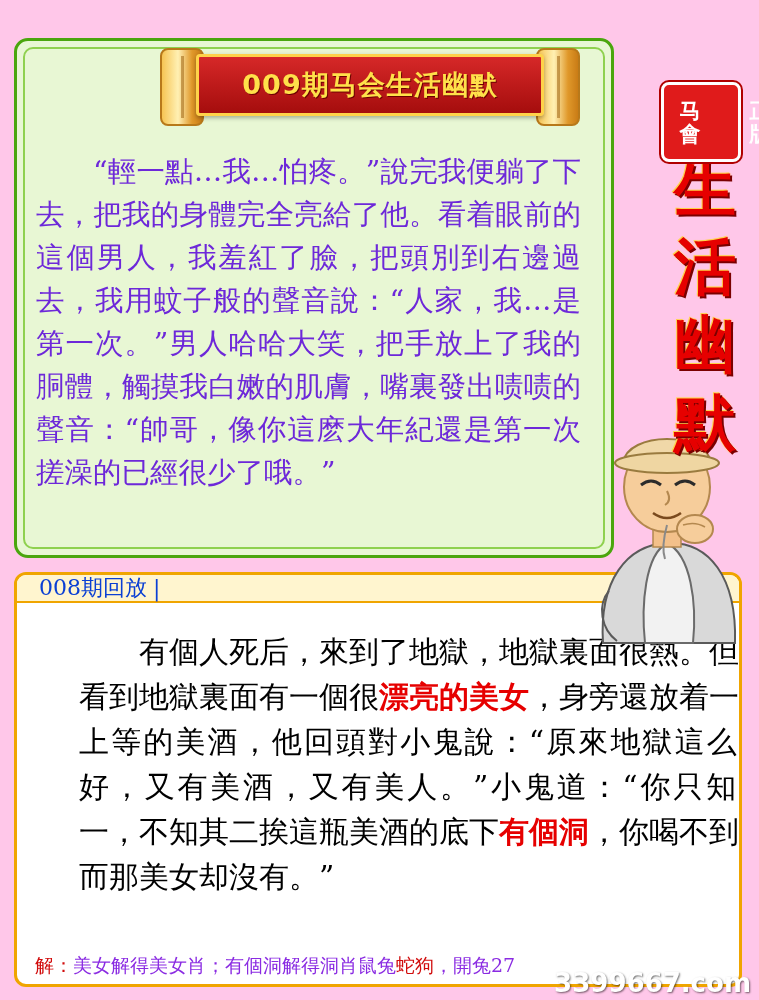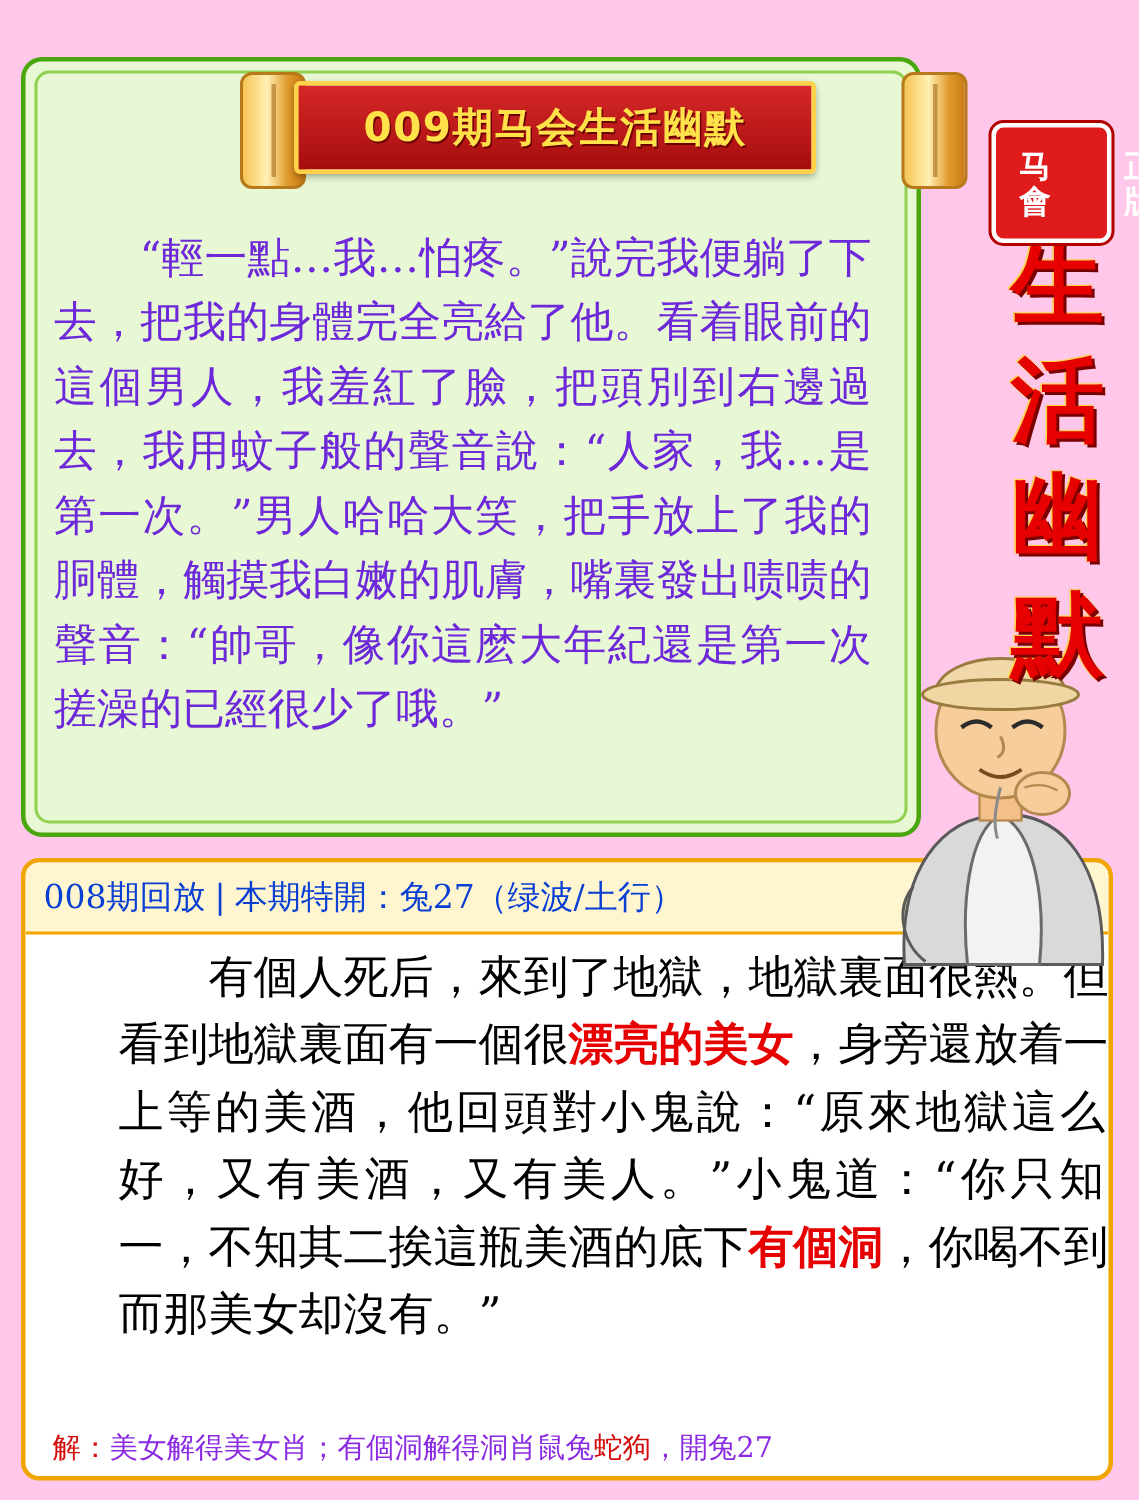--- a/index.html
+++ b/index.html
@@ -31,21 +31,21 @@
     inset:6px;
     border:2px solid #8fd14f;
     border-radius:10px;
     box-sizing:border-box;
   }
 
   
   .scroll-banner{
     position:absolute;
     left:160px;top:48px;
-    width:485px;height:78px;
+    width:420px;height:78px;
     z-index:5;
   }
   .scroll-banner .ribbon{
     position:absolute;
     left:36px;top:6px;
     width:348px;height:62px;
     background:linear-gradient(#d62828,#a50d0d);
     border:3px solid #ffd24a;
     border-radius:4px;
     box-sizing:border-box;
@@ -144,26 +144,26 @@
     left:14px;top:572px;
     width:728px;height:415px;
     background:#ffffff;
     border:3px solid #f0a500;
     border-radius:12px;
     box-sizing:border-box;
     overflow:hidden;
   }
   .sub-header{
     position:absolute;left:0;top:0;
-    width:100%;height:48px;
+    width:100%;height:28px;
     background:#fff5cf;
     border-bottom:2px solid #f0a500;
     box-sizing:border-box;
     display:flex;align-items:center;
-    padding-left:12px;
+    padding-left:22px;
     font-family:"DejaVu Serif","Liberation Serif",serif;
     font-size:22px;
     color:#0a3fd4;
   }
   .sub-header .sep{margin:0 6px;color:#0a3fd4;}
   .bottom-text{
     position:absolute;
     left:22px;top:54px;
     width:690px;
     font-family:"DejaVu Serif","Liberation Serif",serif;
@@ -263,26 +263,26 @@
 
       <ellipse cx="120" cy="124" rx="18" ry="14" fill="#f6cd9b" stroke="#b4884f" stroke-width="2"></ellipse>
       <path d="M108 120 q12 -4 22 2" fill="none" stroke="#b4884f" stroke-width="1.5"></path>
     </svg>
   </div>
 
   <div class="panel-bottom">
     <div class="sub-header">
       <span>008期回放</span>
       <span class="sep">|</span>
-      <span>本期特開：兔27（绿波/土行）</span>
     </div>
 
     <div class="bottom-text">
       <p><span>有個人死后，來到了地獄，地獄裏面很熱。但他看到地獄裏面有一個很</span><span class="hl">漂亮的美女</span><span>，身旁還放着一瓶上等的美酒，他回頭對小鬼說：“原來地獄這么美好，又有美酒，又有美人。”小鬼道：“你只知其一，不知其二挨這瓶美酒的底下</span><span class="hl">有個洞</span><span>，你喝不到，而那美女却沒有。”</span></p>
     </div>
 
     <div class="answer">
       <span class="k">解：</span><span>美女解得美女肖；有個洞解得洞肖鼠兔</span><span class="k">蛇狗</span><span>，開兔27</span>
     </div>
   </div>
 
+  <div class="watermark">3399667.com</div>
 
 </div>
 
 </body></html>

